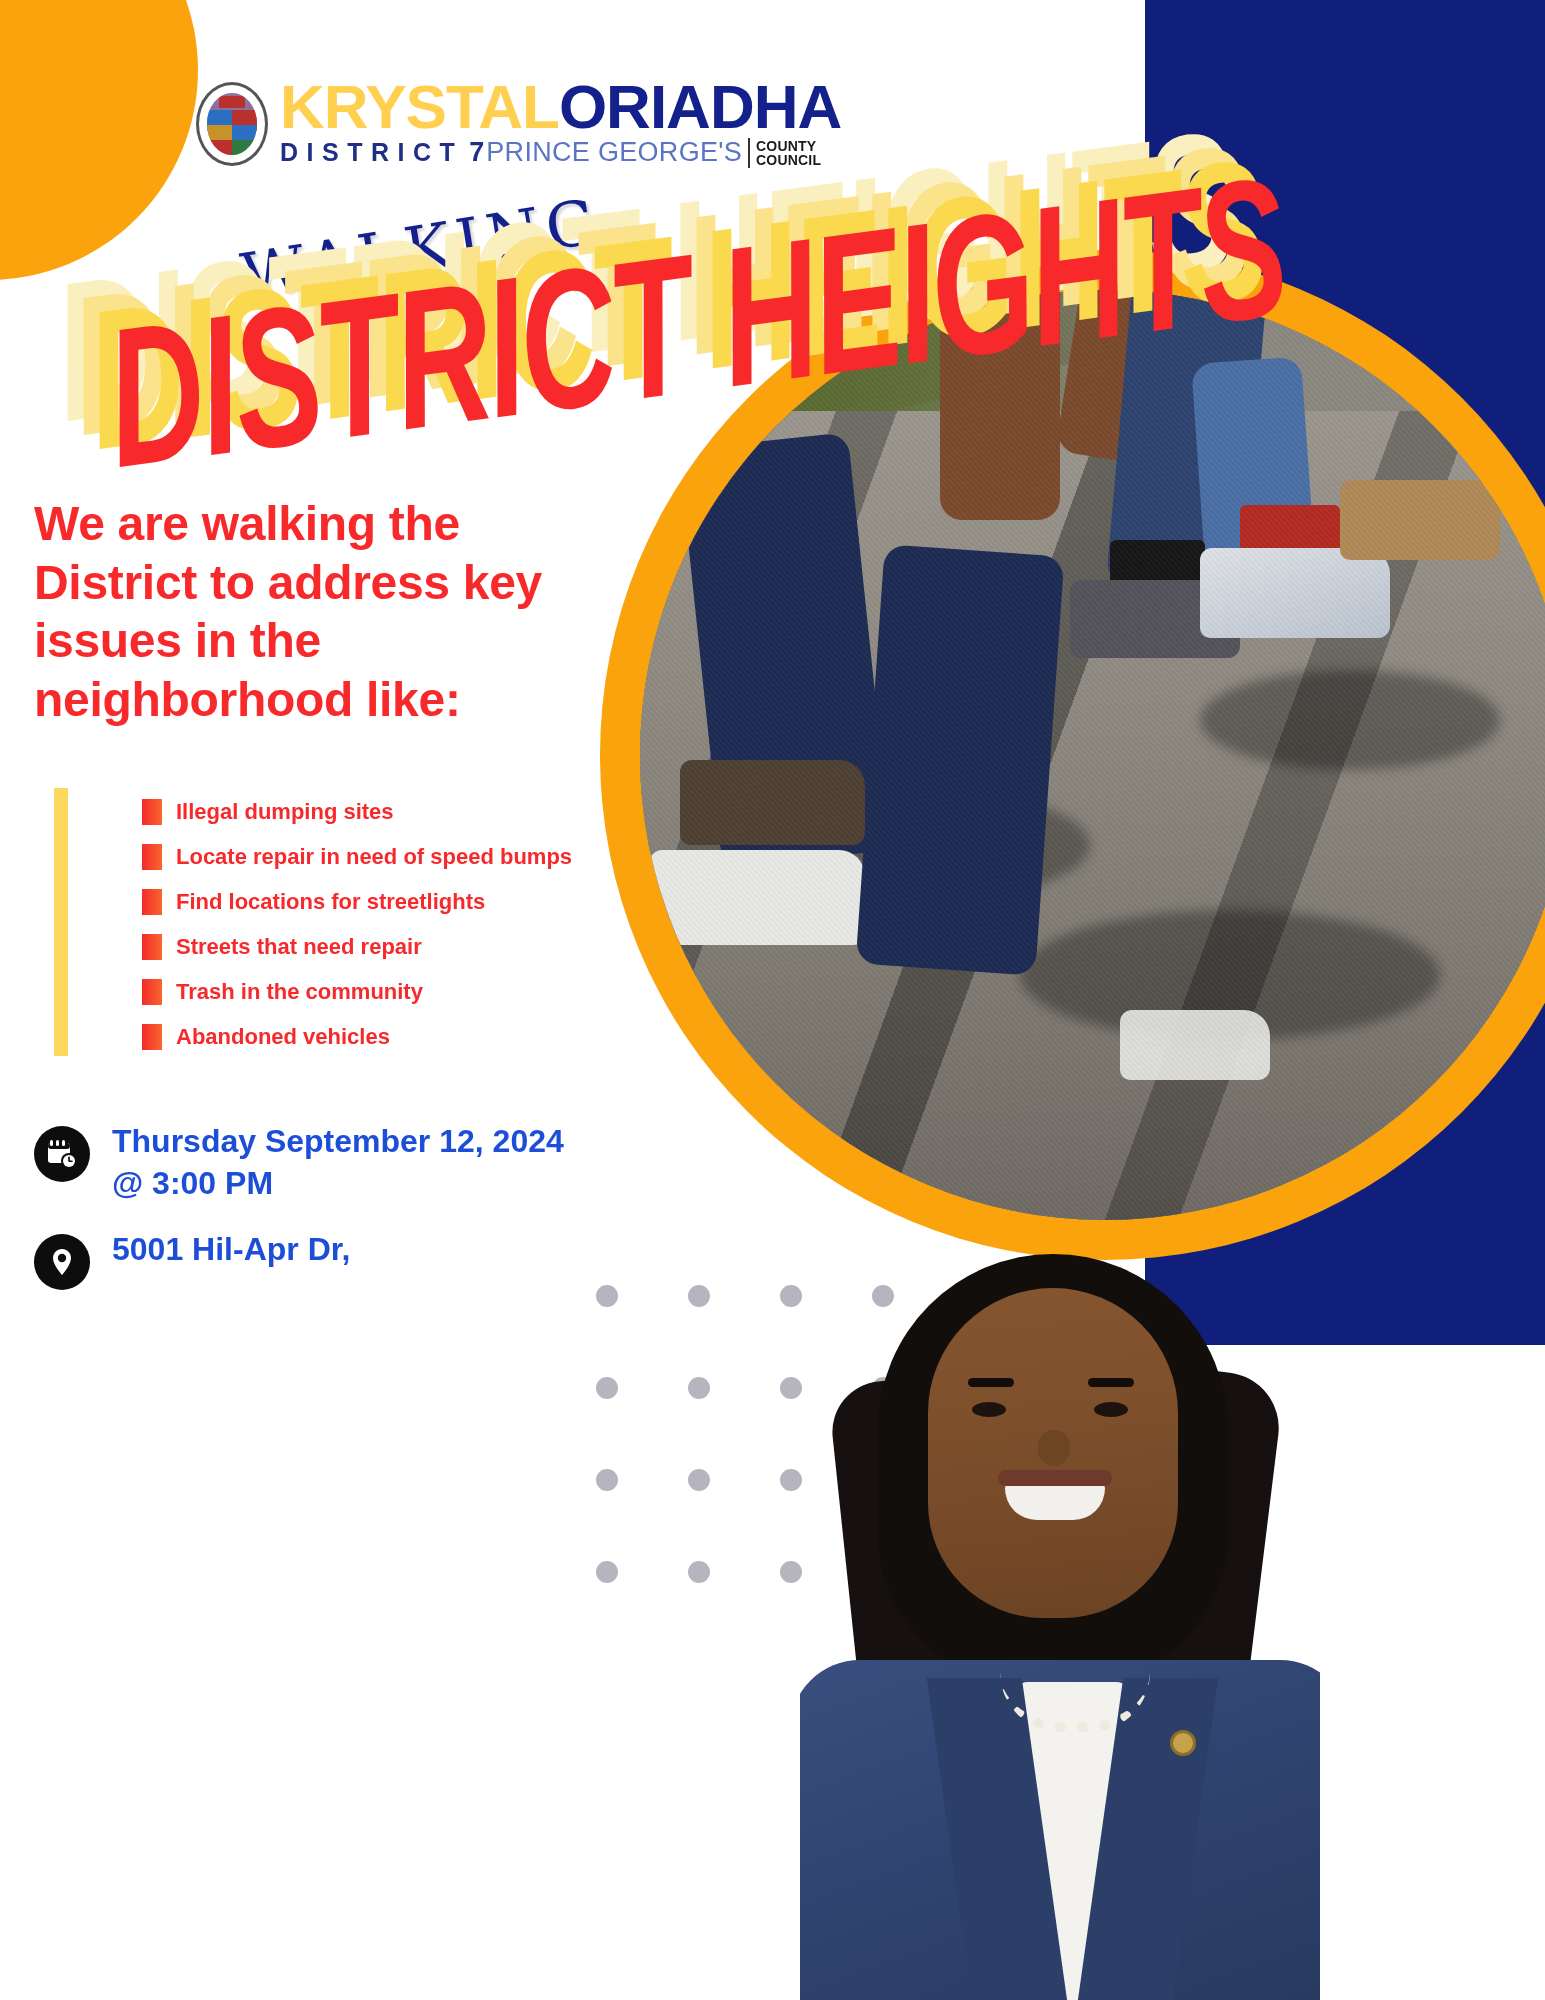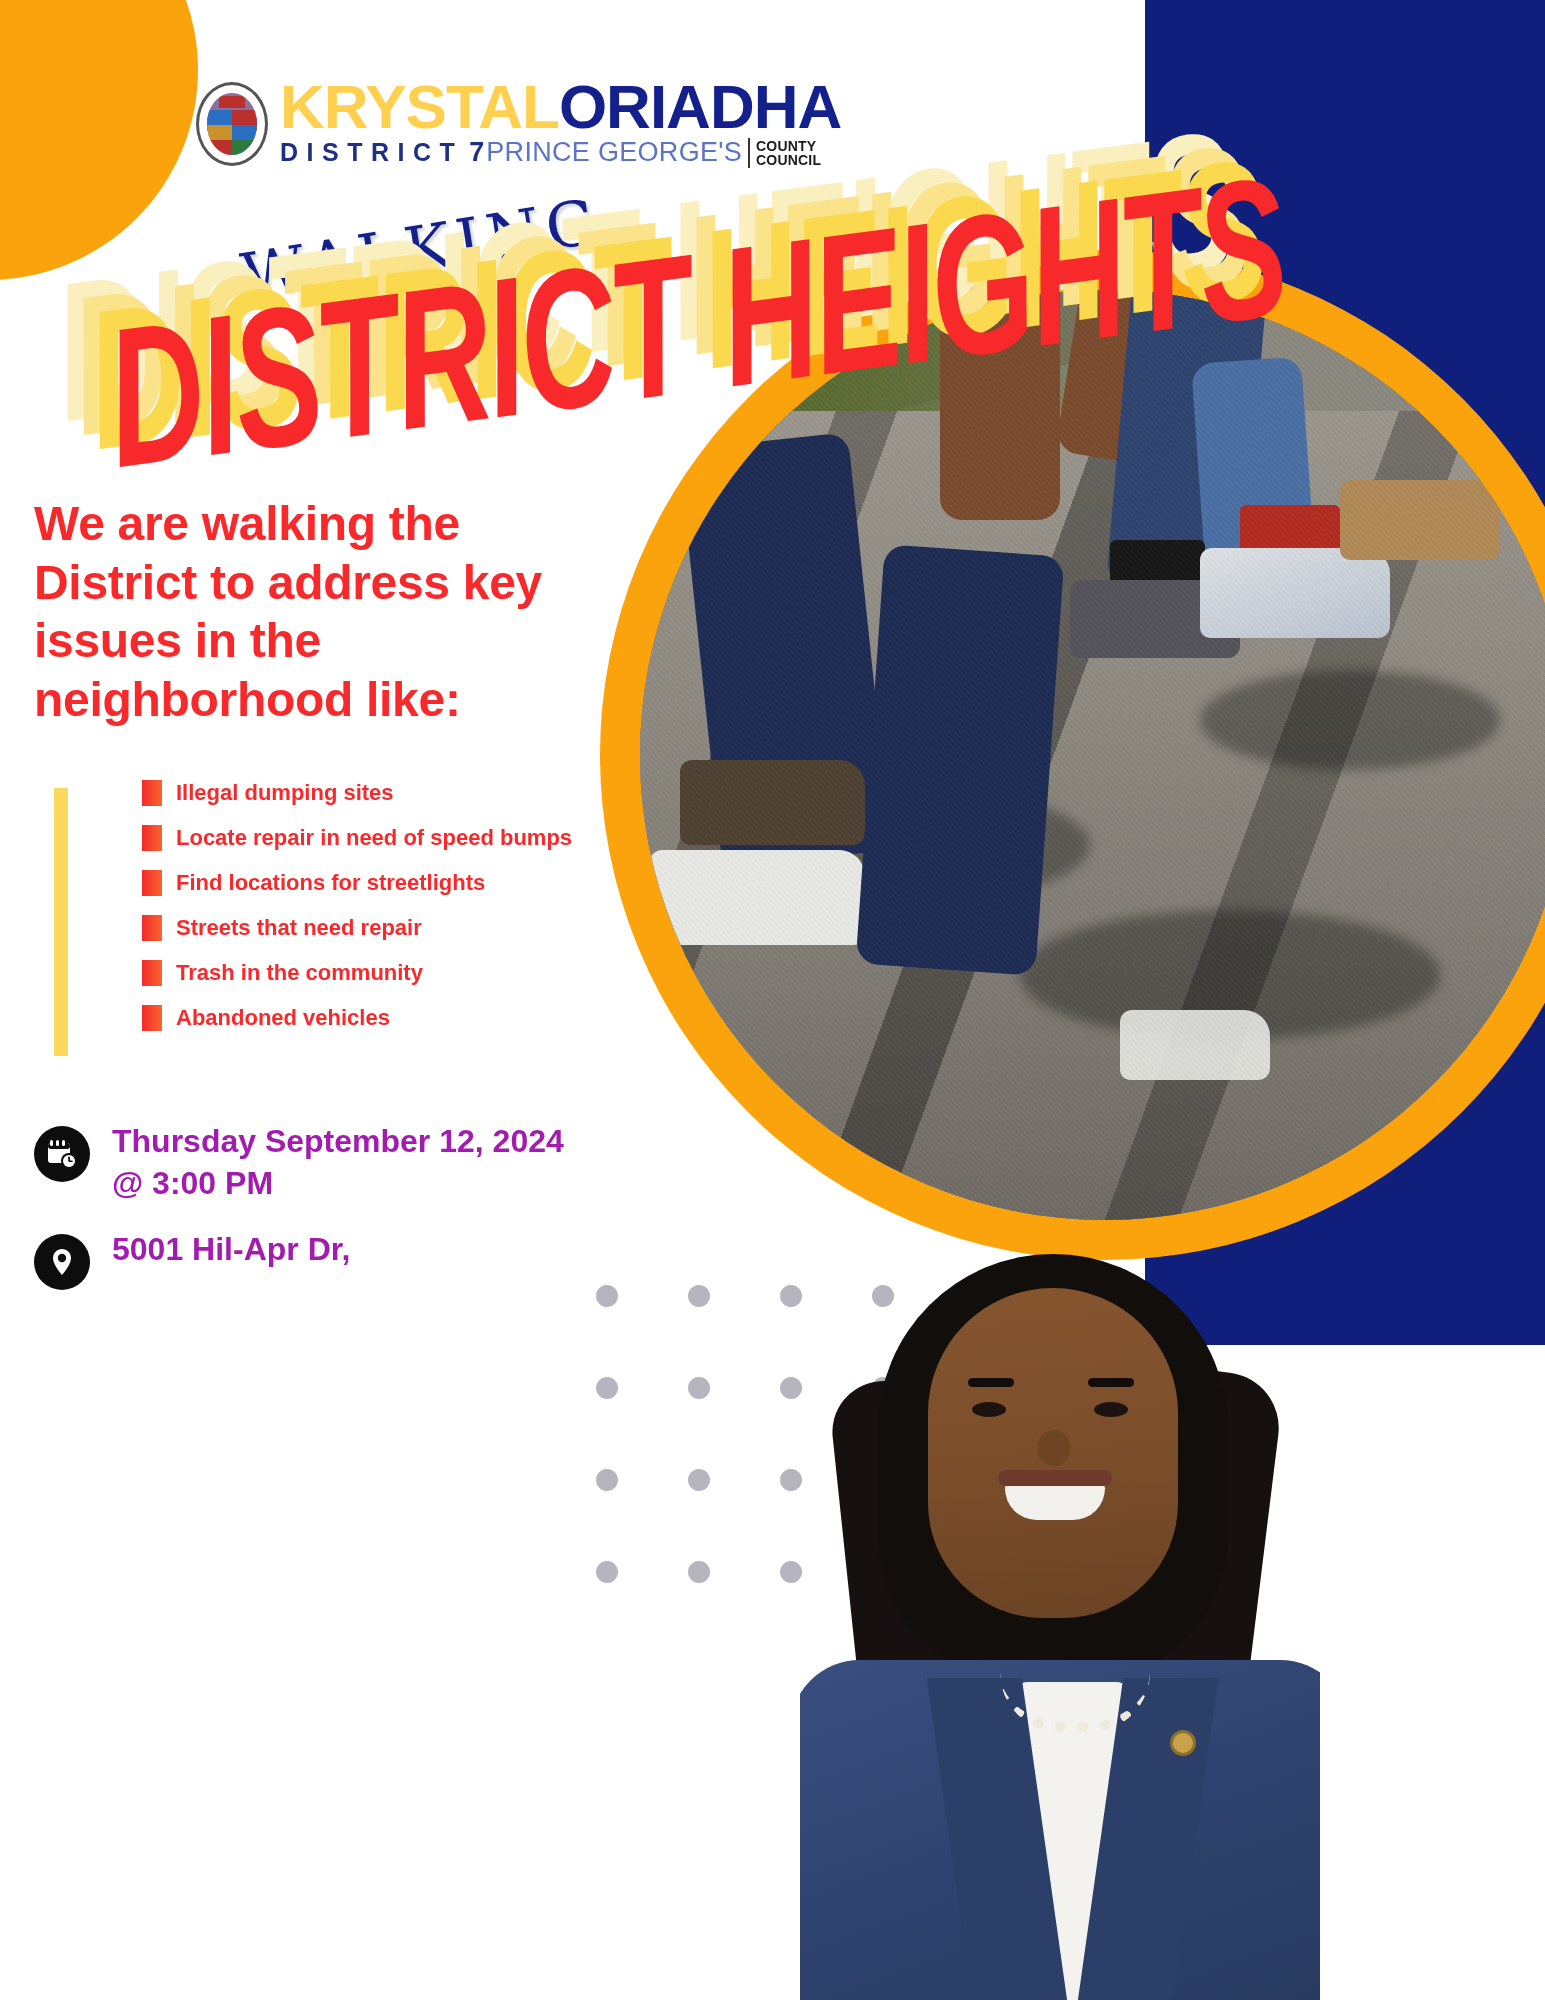--- a/index.html
+++ b/index.html
@@ -179,34 +179,34 @@
   .headline{
     position:absolute; left:34px; top:495px; width:560px;
     color:#F7292B; font-size:48px; font-weight:700; line-height:1.22;
     letter-spacing:-.3px;
   }
 
   
   .bullets{ position:absolute; left:54px; top:780px; width:560px; }
   .ybar{ position:absolute; left:0; top:8px; width:14px; height:268px; background:#FBD95C; }
   .blist{ position:absolute; left:88px; top:0; }
-  .brow{ display:flex; align-items:flex-start; height:45px; }
+  .brow{ display:flex; align-items:flex-end; height:45px; }
   .bsq{ width:20px; height:26px; flex:0 0 auto;
         background:linear-gradient(90deg,#F22B2B 0%, #F9662E 100%); }
   .btext{ margin-left:14px; color:#F7292B; font-size:22px; font-weight:700; white-space:nowrap; }
 
   
   .info{ position:absolute; left:34px; top:1120px; width:640px; }
   .irow{ display:flex; align-items:flex-start; margin-bottom:24px; }
   .icon-circle{
     width:56px; height:56px; border-radius:50%; background:#0d0d0d;
     position:relative; flex:0 0 auto; margin-top:6px;
   }
   .icon-circle svg{ position:absolute; left:12px; top:12px; }
-  .itext{ margin-left:22px; color:#a21caf; font-size:32px; font-weight:700; line-height:1.32; }
+  .itext{ margin-left:22px; color:#1d4ed8; font-size:32px; font-weight:700; line-height:1.32; }
 </style>
 </head>
 <body>
 
 <div class="page">
 
   <div class="orange-circle-tl"></div>
   <div class="navy-rect-tr"></div>
 
   <div class="dot-grid" id="dotgrid">

